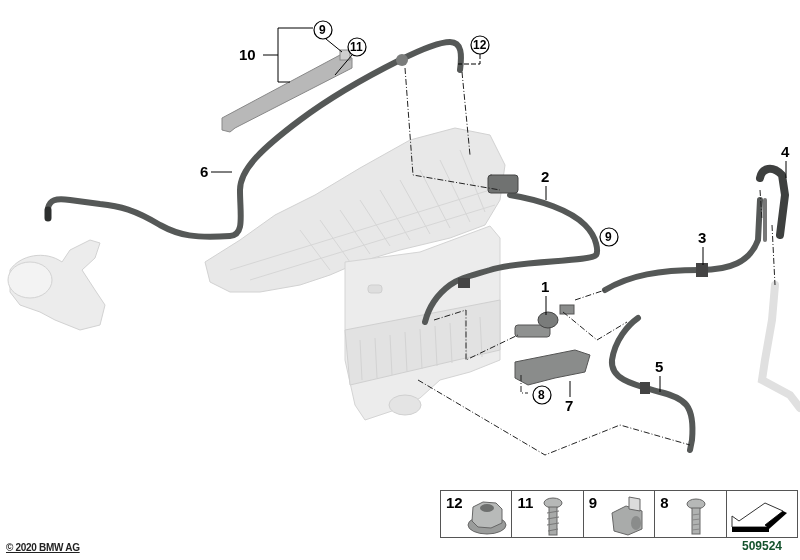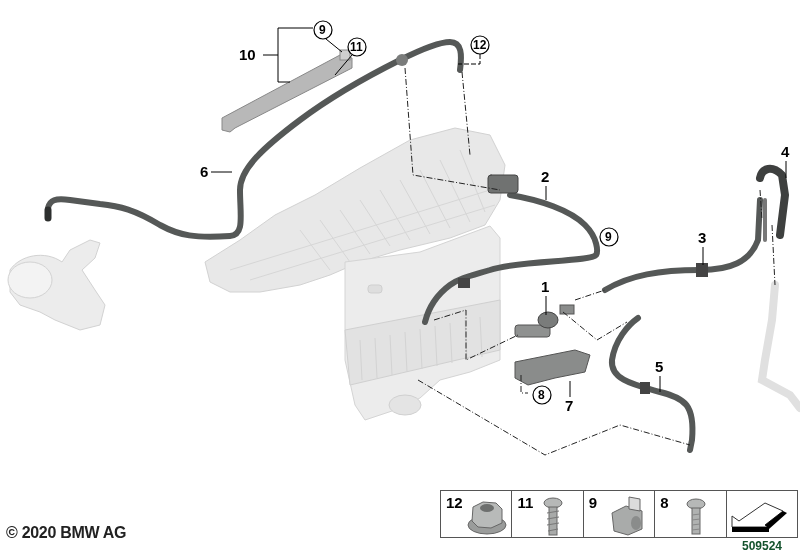--- a/index.html
+++ b/index.html
@@ -1,20 +1,20 @@
 <!DOCTYPE html>
 <html><head>
 <meta charset="utf-8">
 <style>
   html, body { margin:0; padding:0; background:#ffffff; }
   body { width:800px; height:560px; position:relative; overflow:hidden; font-family:"Liberation Sans", sans-serif; }
   #stage { position:absolute; left:0; top:0; width:800px; height:560px; }
   .callout { font-family:"Liberation Sans", sans-serif; font-weight:bold; font-size:15px; fill:#000; }
   .circ-text { font-family:"Liberation Sans", sans-serif; font-weight:bold; font-size:12px; fill:#000; }
-  .copyright { position:absolute; left:6px; top:524px; font-size:16px; font-weight:bold; color:#222; letter-spacing:-0.3px; }
+  .copyright { position:absolute; left:6px; top:542px; font-size:10px; font-weight:bold; color:#222; letter-spacing:-0.3px;text-decoration:underline; }
   .docnum { position:absolute; left:742px; top:539px; font-size:12px; color:#14532d;font-weight:bold; }
   .legend { position:absolute; left:440px; top:490px; width:358px; height:48px; border:1px solid #555; display:flex; box-sizing:border-box; background:#fff; }
   .cell { position:relative; flex:1; border-right:1px solid #555; height:100%; box-sizing:border-box; }
   .cell:last-child { border-right:none; }
   .cell .num { position:absolute; left:5px; top:3px; font-weight:bold; font-size:15px; color:#000; }
   .cell svg { position:absolute; left:0; top:0; }
 </style>
 </head>
 <body>
 

